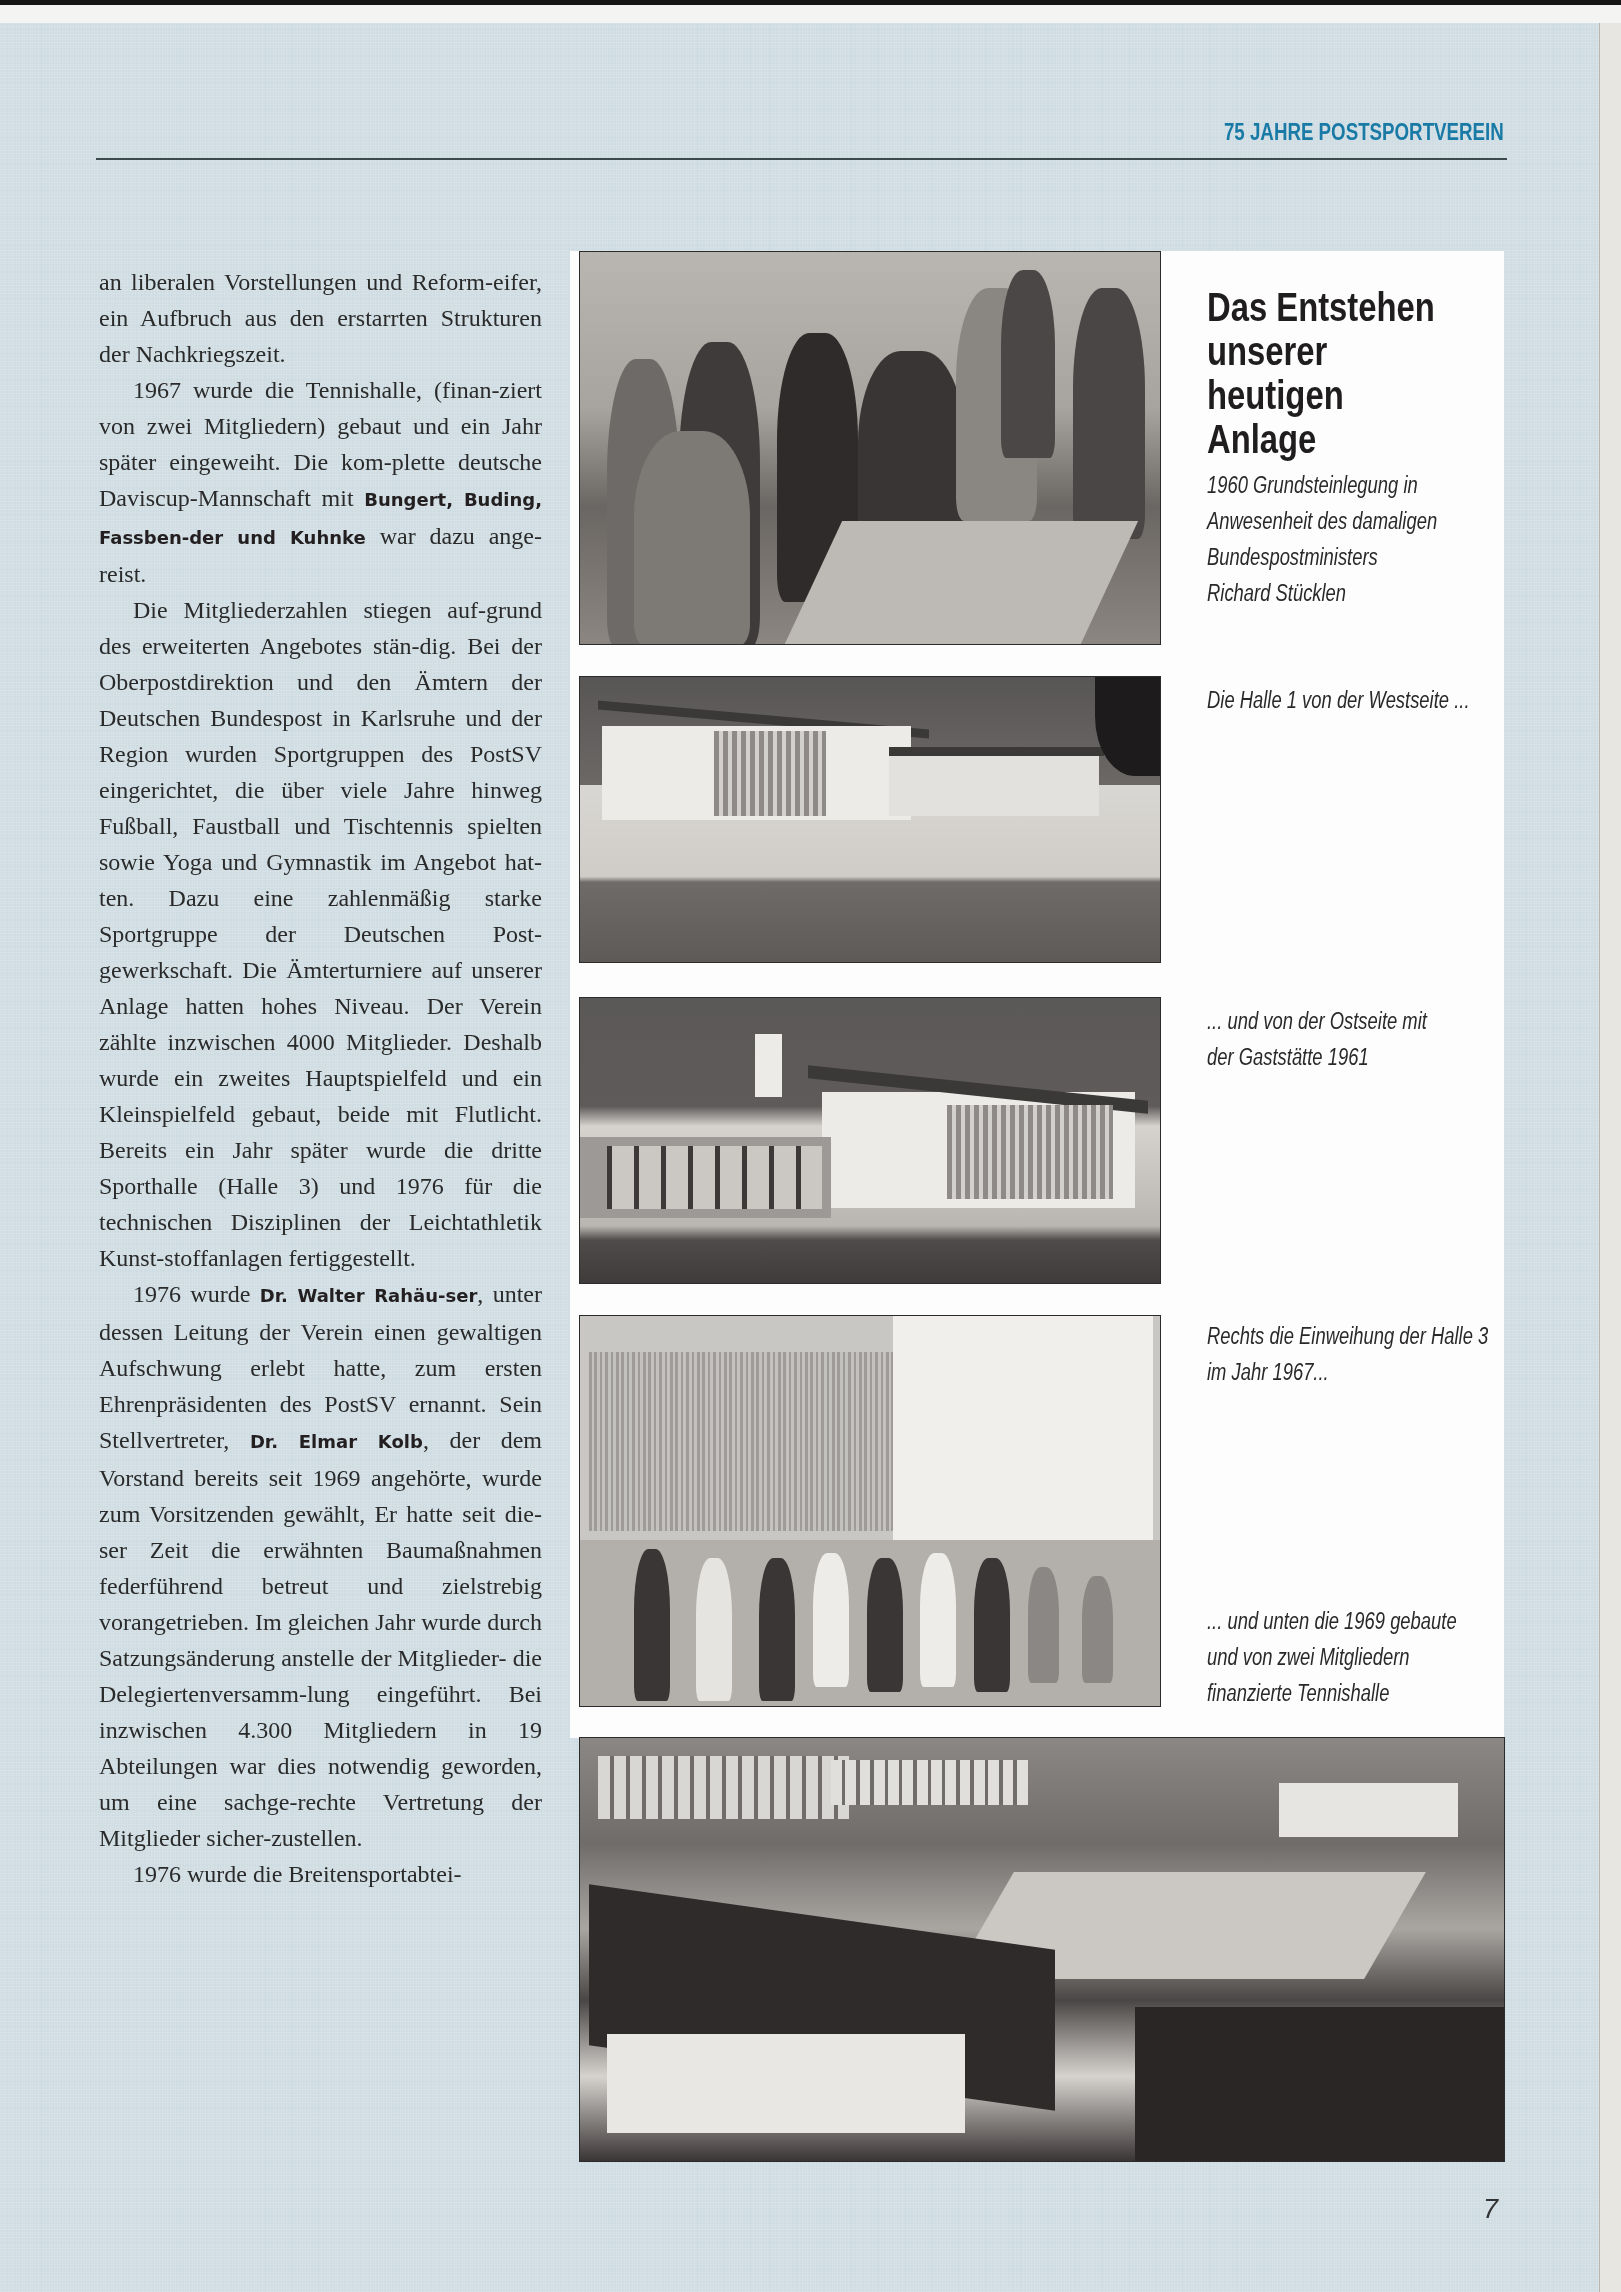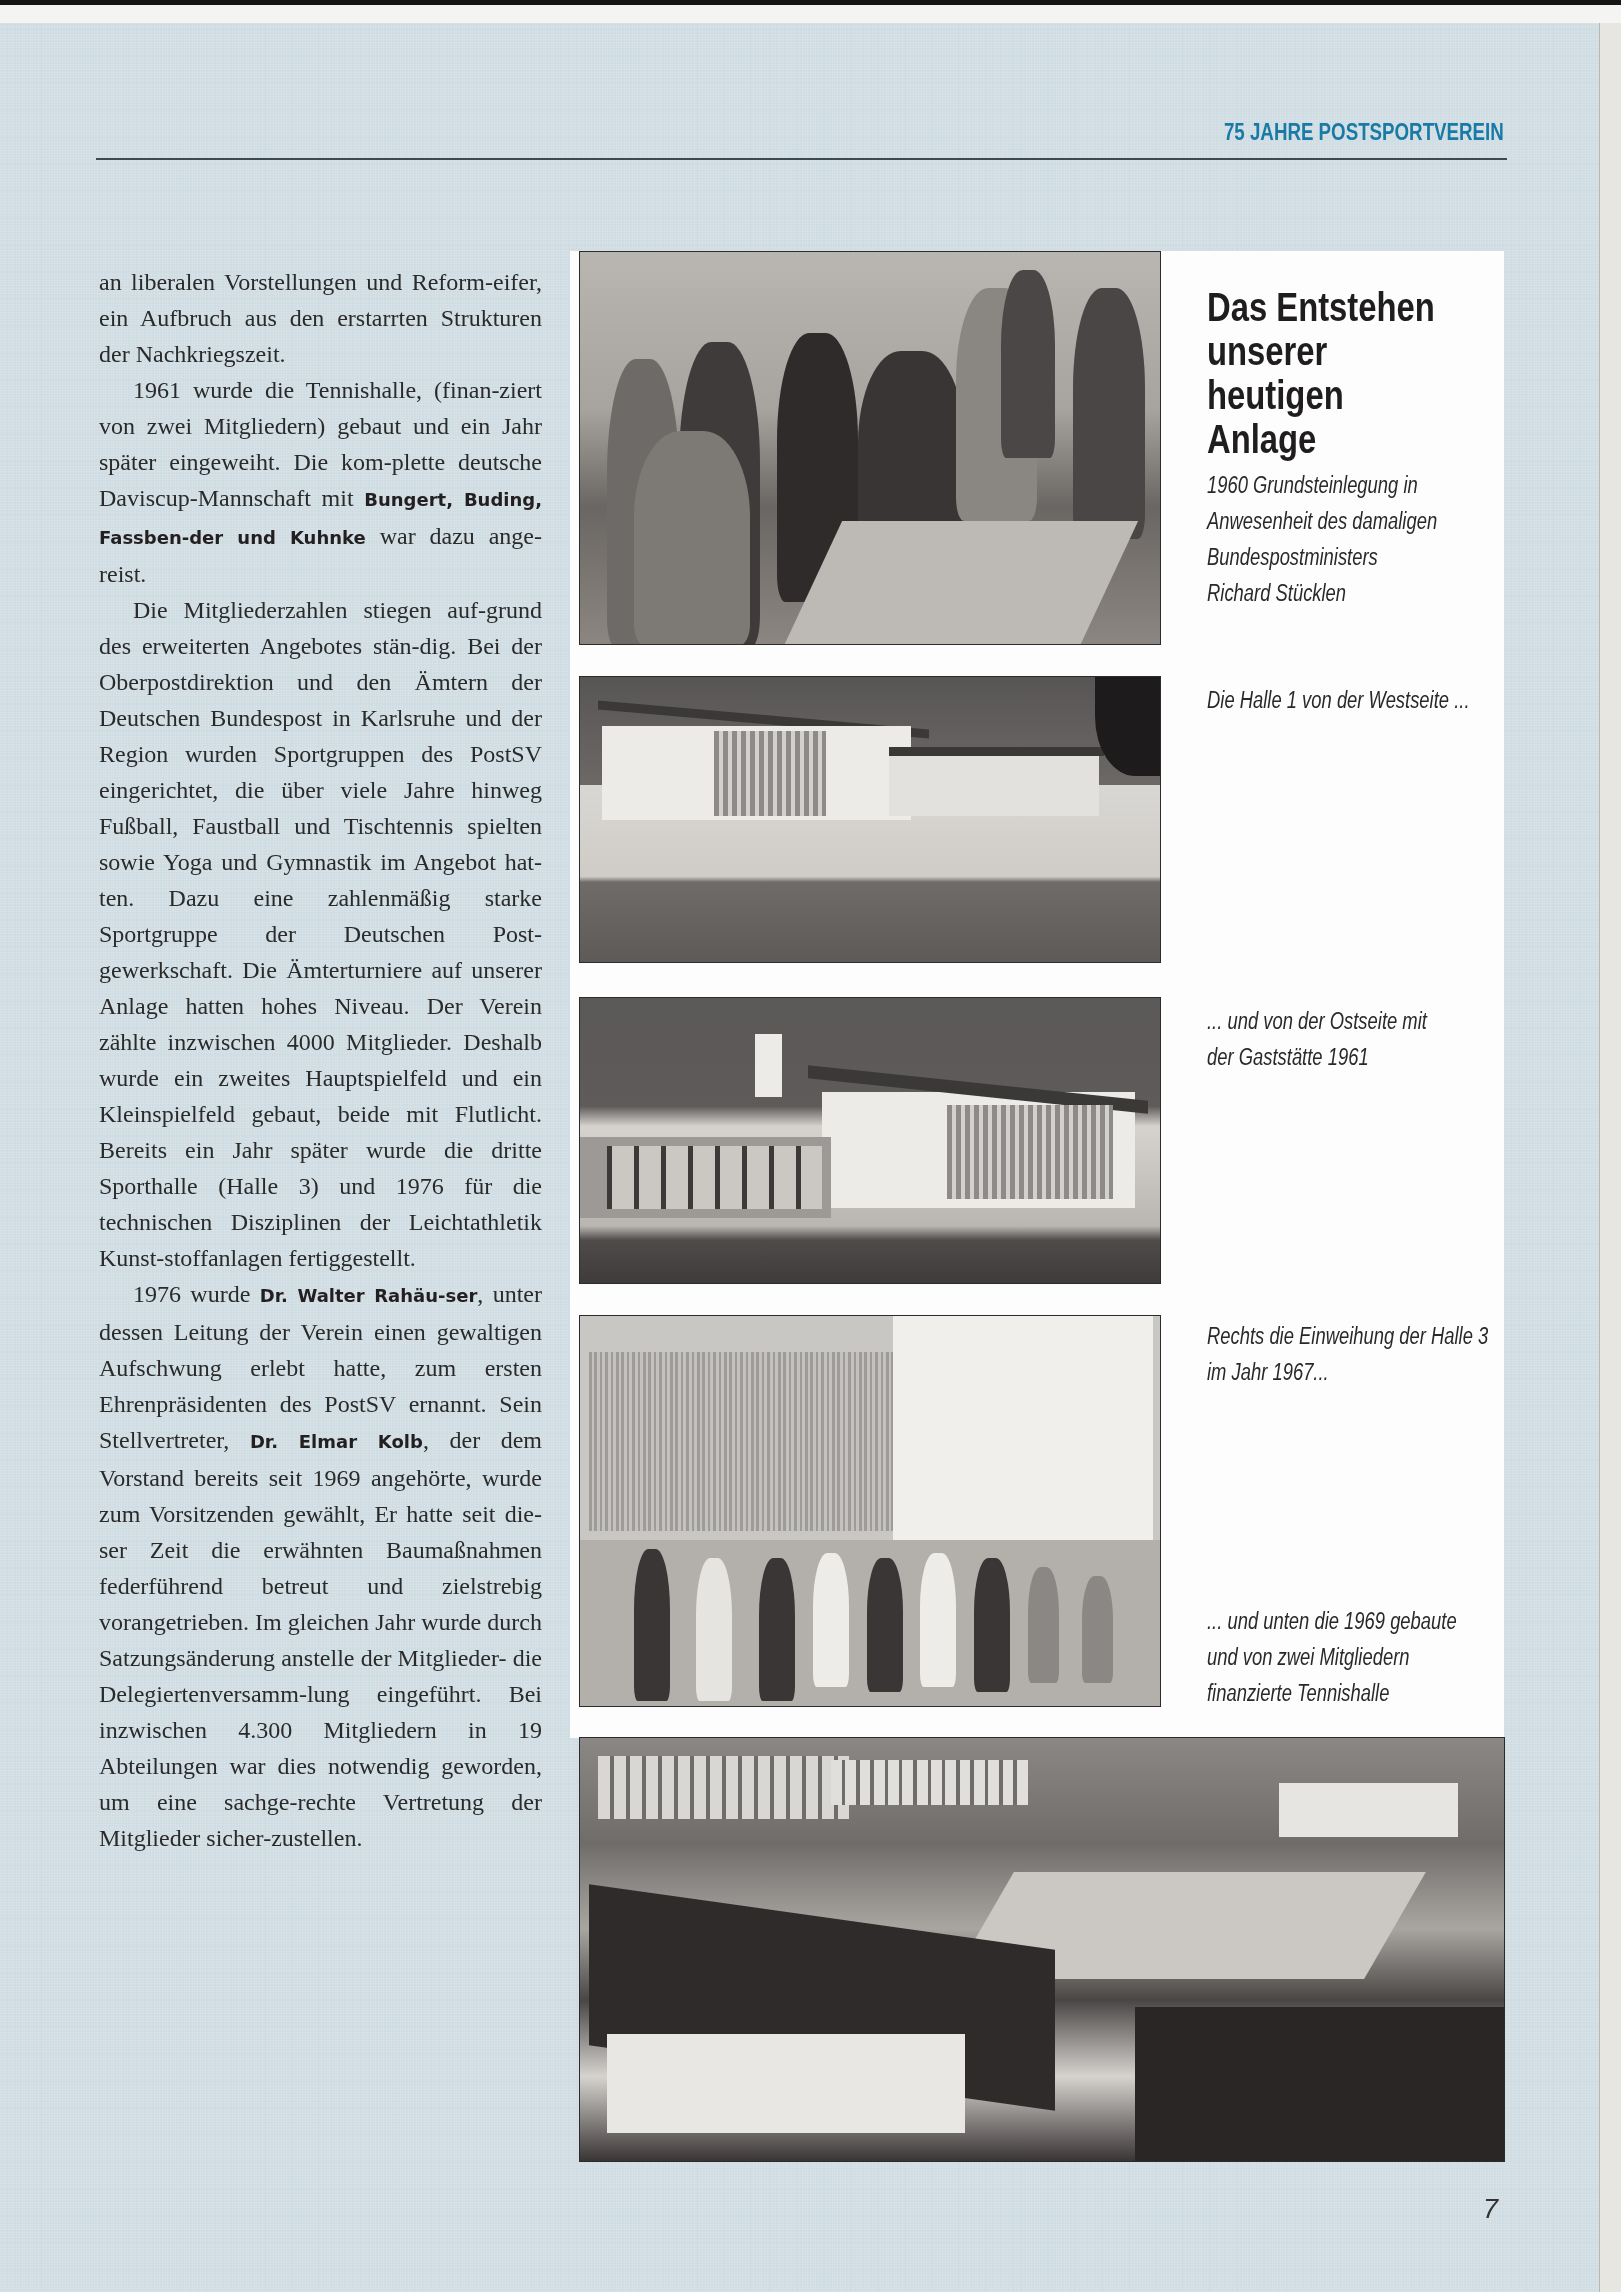--- a/index.html
+++ b/index.html
@@ -85,23 +85,24 @@
 <div class="topstrip"></div>
 <div class="topwhite"></div>
 <div class="page"></div>
 <div class="page-edge"></div>
 
 <div class="running-head">75 JAHRE POSTSPORTVEREIN</div>
 <div class="head-rule"></div>
 
 <div class="body-col">
   <p><span>an liberalen Vorstellungen und Reform-eifer, ein Aufbruch aus den erstarrten Strukturen der Nachkriegszeit.</span></p>
-  <p class="ind"><span>1961 wurde die Tennishalle, (finan-ziert von zwei Mitgliedern) gebaut und ein Jahr später eingeweiht. Die kom-plette deutsche Daviscup-Mannschaft mit </span><span class="sans-bold">Bungert, Buding, Fassben-der und Kuhnke</span><span> war dazu ange-reist.</span></p>
+  <p class="ind"><span>1967 wurde die Tennishalle, (finan-ziert von zwei Mitgliedern) gebaut und ein Jahr später eingeweiht. Die kom-plette deutsche Daviscup-Mannschaft mit </span><span class="sans-bold">Bungert, Buding, Fassben-der und Kuhnke</span><span> war dazu ange-reist.</span></p>
   <p class="ind"><span>Die Mitgliederzahlen stiegen auf-grund des erweiterten Angebotes stän-dig. Bei der Oberpostdirektion und den Ämtern der Deutschen Bundespost in Karlsruhe und der Region wurden Sportgruppen des PostSV eingerichtet, die über viele Jahre hinweg Fußball, Faustball und Tischtennis spielten sowie Yoga und Gymnastik im Angebot hat-ten. Dazu eine zahlenmäßig starke Sportgruppe der Deutschen Post-gewerkschaft. Die Ämterturniere auf unserer Anlage hatten hohes Niveau. Der Verein zählte inzwischen 4000 Mitglieder. Deshalb wurde ein zweites Hauptspielfeld und ein Kleinspielfeld gebaut, beide mit Flutlicht. Bereits ein Jahr später wurde die dritte Sporthalle (Halle 3) und 1976 für die technischen Disziplinen der Leichtathletik Kunst-stoffanlagen fertiggestellt.</span></p>
   <p class="ind"><span>1976 wurde </span><span class="sans-bold">Dr. Walter Rahäu-ser</span><span>, unter dessen Leitung der Verein einen gewaltigen Aufschwung erlebt hatte, zum ersten Ehrenpräsidenten des PostSV ernannt. Sein Stellvertreter, </span><span class="sans-bold">Dr. Elmar Kolb</span><span>, der dem Vorstand bereits seit 1969 angehörte, wurde zum Vorsitzenden gewählt, Er hatte seit die-ser Zeit die erwähnten Baumaßnahmen federführend betreut und zielstrebig vorangetrieben. Im gleichen Jahr wurde durch Satzungsänderung anstelle der Mitglieder- die Delegiertenversamm-lung eingeführt. Bei inzwischen 4.300 Mitgliedern in 19 Abteilungen war dies notwendig geworden, um eine sachge-rechte Vertretung der Mitglieder sicher-zustellen.</span></p>
+  <p class="ind"><span>1976 wurde die Breitensportabtei-</span></p>
 </div>
 
 <div class="gutter-white"></div>
 <div class="white-panel"></div>
 
 <div class="photo ph1">
   <div class="person" style="left:27px;top:107px;width:72px;height:287px;background:#6e6a67;"></div>
   <div class="person" style="left:99px;top:90px;width:81px;height:304px;background:#3f3b3a;"></div>
   <div class="person" style="left:197px;top:81px;width:81px;height:269px;background:#2f2b2a;"></div>
   <div class="person" style="left:278px;top:99px;width:107px;height:233px;background:#393534;"></div>

